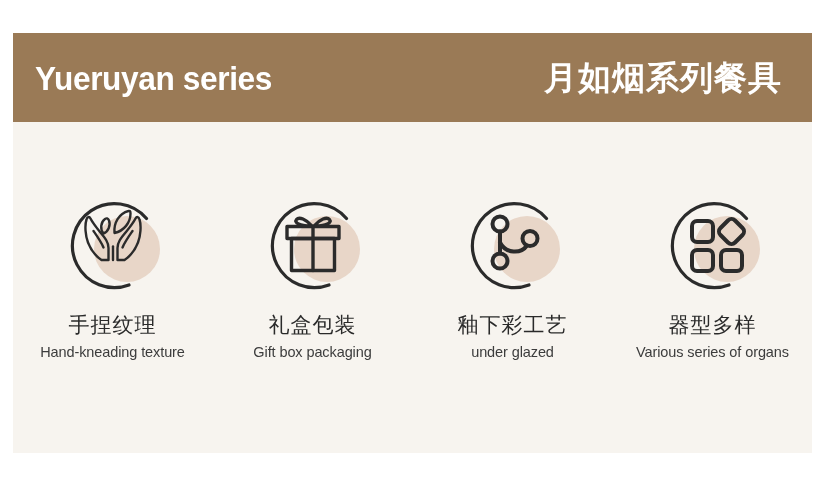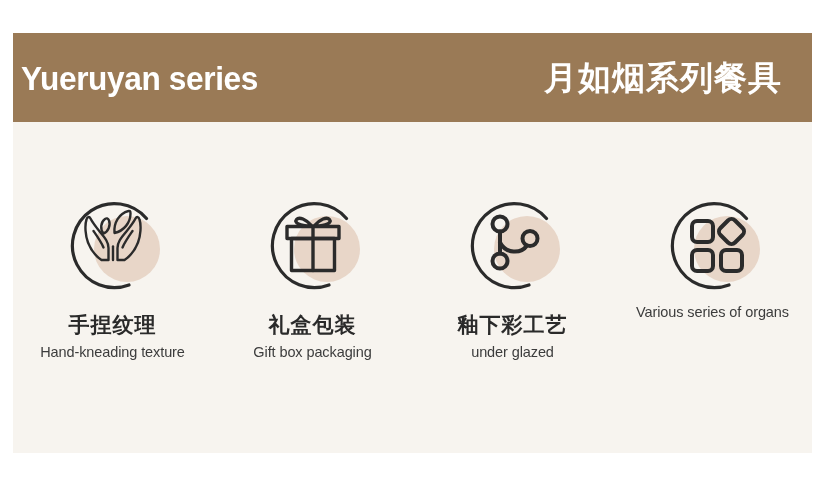--- a/index.html
+++ b/index.html
@@ -25,21 +25,21 @@
     position: absolute;
     left: 13px;
     top: 33px;
     width: 799px;
     height: 89px;
     background: #9a7a56;
     display: flex;
     align-items: center;
     justify-content: space-between;
     box-sizing: border-box;
-    padding: 0 22px 0 8px;
+    padding: 0 22px 0 22px;
   }
   .header-title-en {
     color: #ffffff;
     font-size: 34px;
     font-weight: bold;
     letter-spacing: -0.4px;
     line-height: 1;
     white-space: nowrap;
     transform: scaleX(0.93);
     transform-origin: left center;
@@ -92,21 +92,21 @@
   }
   .feature-icon svg {
     display: block;
     width: 116px;
     height: 116px;
   }
 
   .feature-title-cn {
     margin-top: 17px;
     font-size: 21px;
-    font-weight: bold;
+    font-weight: normal;
     color: #2a2a2a;
     letter-spacing: 1px;
     line-height: 1.1;
     white-space: nowrap;
   }
   .feature-title-en {
     margin-top: 9px;
     font-size: 14.5px;
     color: #3c3c3c;
     font-weight: normal;
@@ -199,18 +199,19 @@
             <circle cx="72" cy="69" r="33" fill="#e8d6c8"></circle>
             <path d="M 91.5 38.5 A 42 42 0 1 0 74 105" fill="none" stroke="#2b2b2b" stroke-width="3.2" stroke-linecap="round"></path>
             <g fill="none" stroke="#2b2b2b" stroke-width="4" stroke-linecap="round" stroke-linejoin="round">
               <rect x="37" y="41" width="21" height="21" rx="5"></rect>
               <rect x="37" y="70" width="21" height="21" rx="5"></rect>
               <rect x="66" y="70" width="21" height="21" rx="5"></rect>
               <rect x="66.2" y="41.2" width="20.6" height="20.6" rx="5" transform="rotate(45 76.5 51.5)"></rect>
             </g>
           </svg>
         </div>
+        <div class="feature-title-cn">器型多样</div>
         <div class="feature-title-en">Various series of organs</div>
       </div>
 
     </div>
   </div>
 </div>
 
 </body></html>

